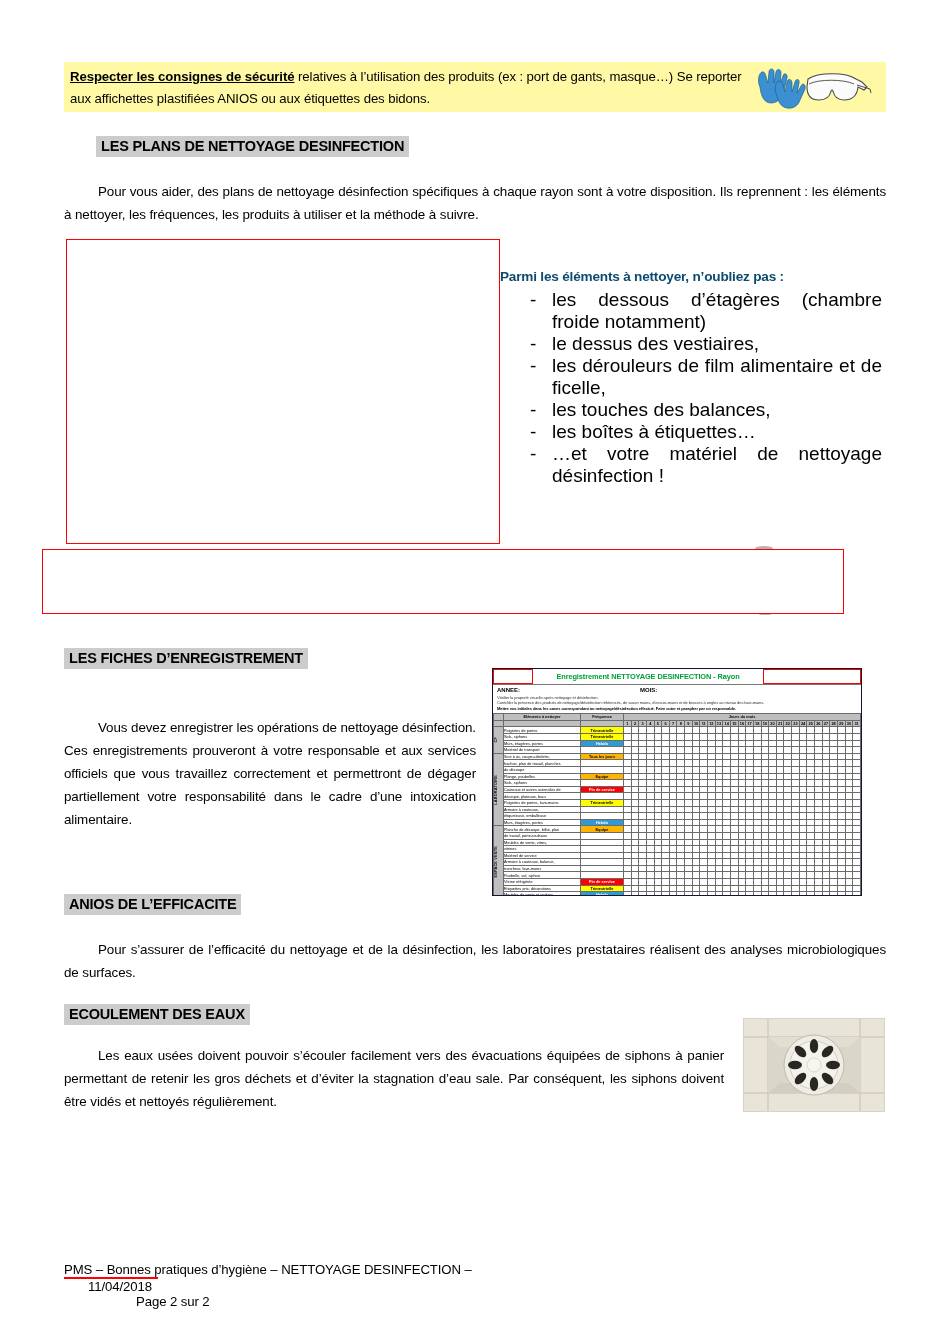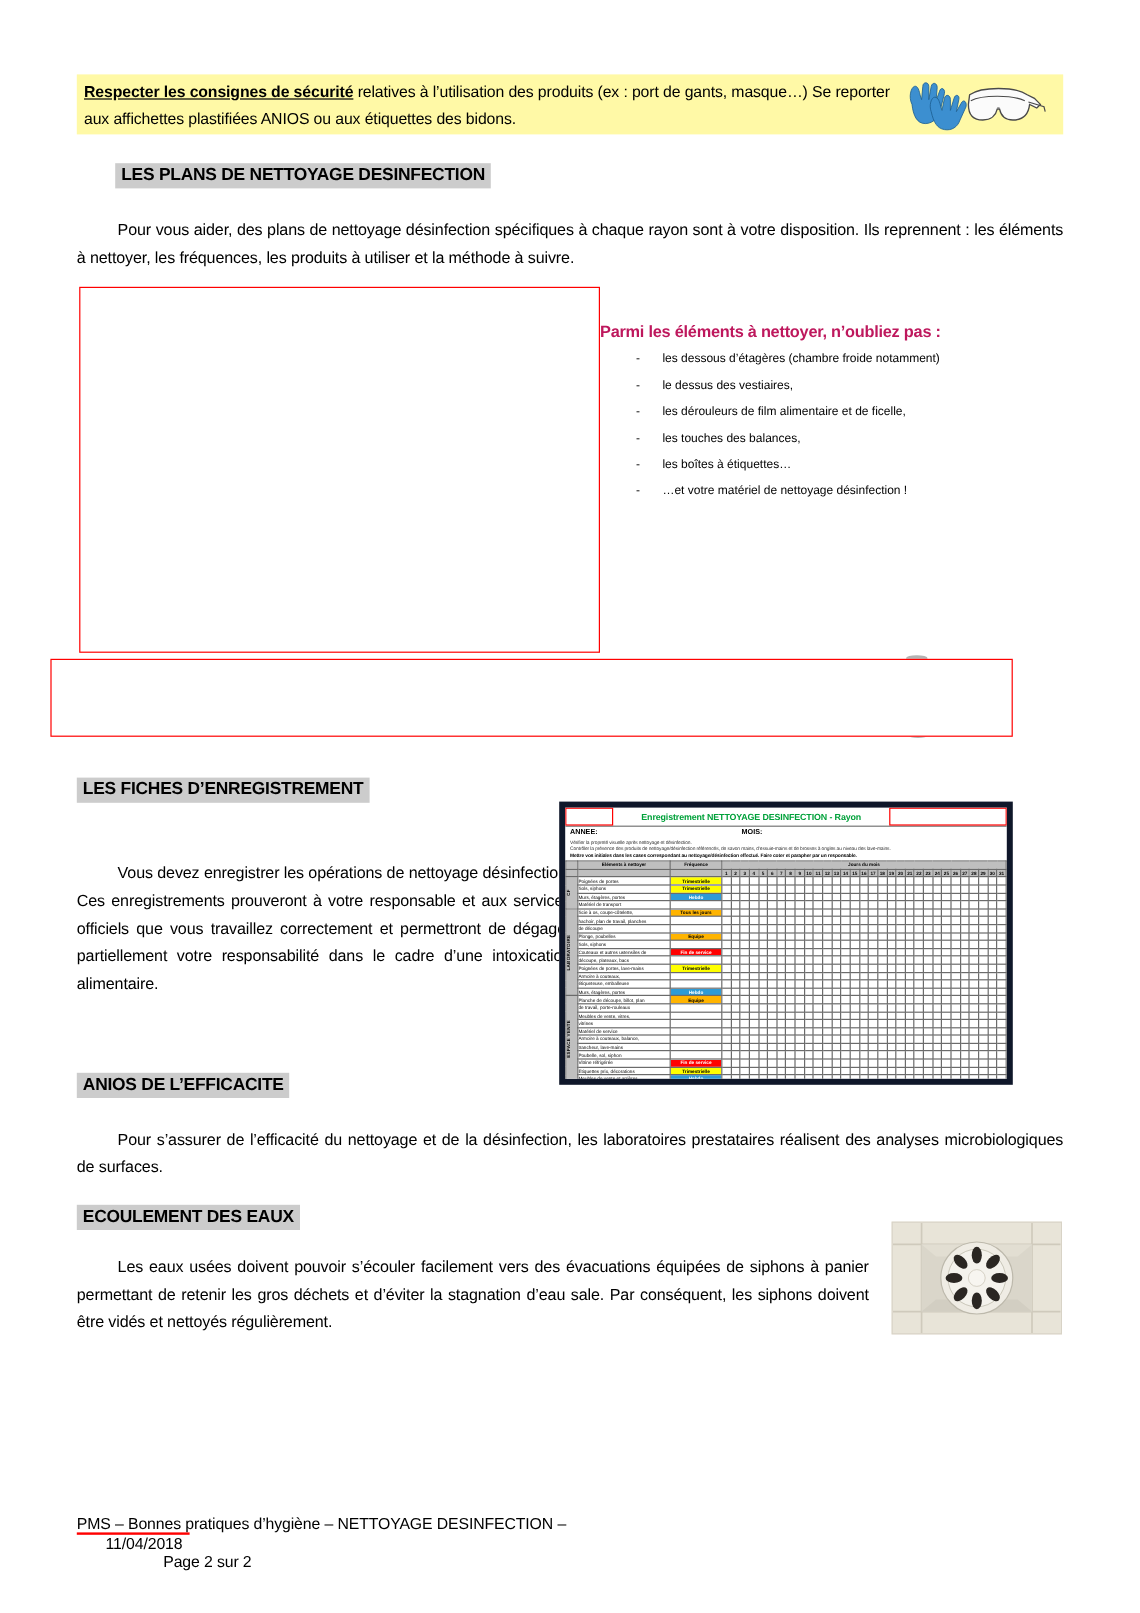--- a/index.html
+++ b/index.html
@@ -47,40 +47,40 @@
     letter-spacing:-0.1px;
   }
   .para .ind { display:inline-block; width:34px; }
 
   
   .redbox { position:absolute; border:1.6px solid #FF0000; background:#ffffff; }
 
   
   .bullets { position:absolute; left:500px; top:266px; width:382px; }
   .bullets-title {
-    color:#be185d; font-weight:bold; font-size:13.6px; line-height:21px;
+    color:#0c4a6e; font-weight:bold; font-size:13.6px; line-height:21px;
     margin-bottom:2px; letter-spacing:-0.2px;
   }
   .bullets ul { list-style:none; margin:0; padding:0; }
   .bullets li {
     position:relative; padding-left:52px;
-    font-size:10px; line-height:22px; text-align:justify;
+    font-size:19px; line-height:22px; text-align:justify;
     margin-bottom:0;
   }
   .bullets li::before {
     content:"-"; position:absolute; left:30px; top:0;
   }
 
   
   .smudge { position:absolute; background:#8a8a8a; border-radius:50%; opacity:.65; }
 
   
   .sheet {
-    position:absolute; left:466px; top:668px; width:368px; height:226px;
-    border:5px solid #0f172a; background:#ffffff;
+    position:absolute; left:492px; top:668px; width:368px; height:226px;
+    border:1px solid #0f172a; background:#ffffff;
     font-family:"Liberation Sans", sans-serif;
     overflow:hidden;
   }
   .sheet-titlebar { position:relative; height:15px; display:flex; align-items:center; }
   .sheet-titlebar .rbox { border:1.4px solid #FF0000; height:13px; }
   .sheet-title {
     flex:1; text-align:center; color:#00A13A; font-weight:bold;
     font-size:7.4px; white-space:nowrap; letter-spacing:-0.1px;
   }
   .sheet-row2 {

